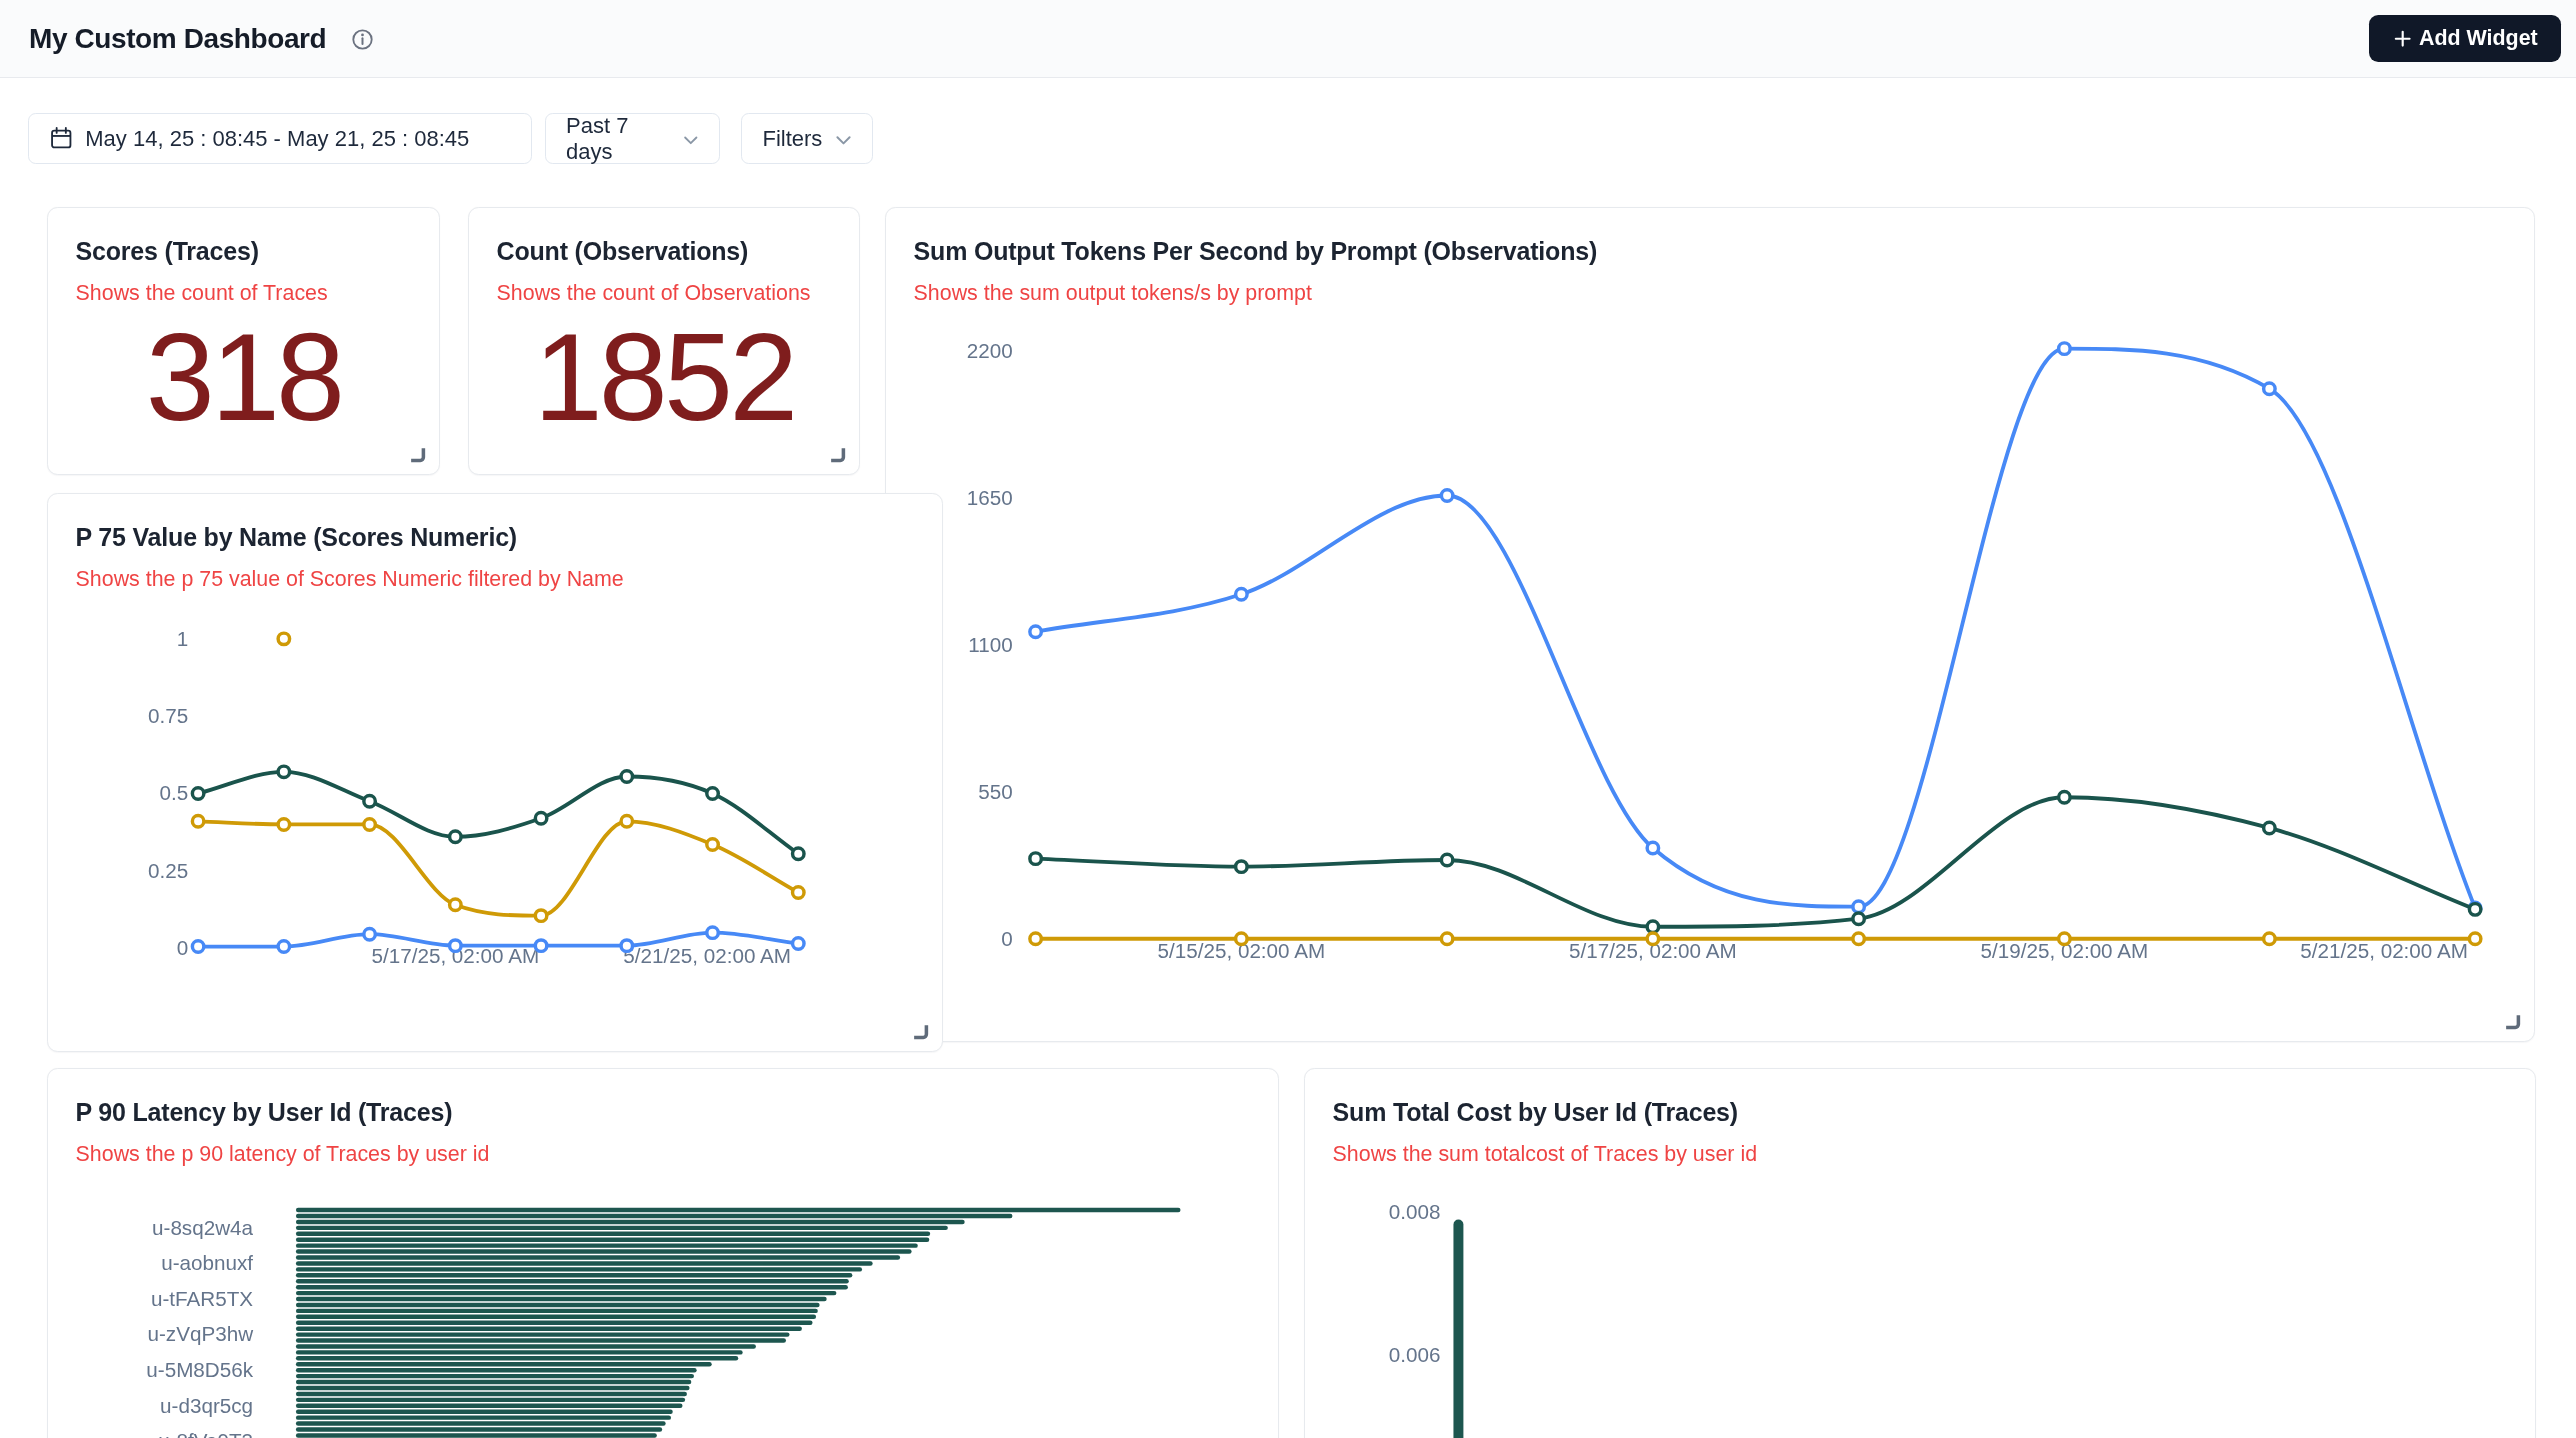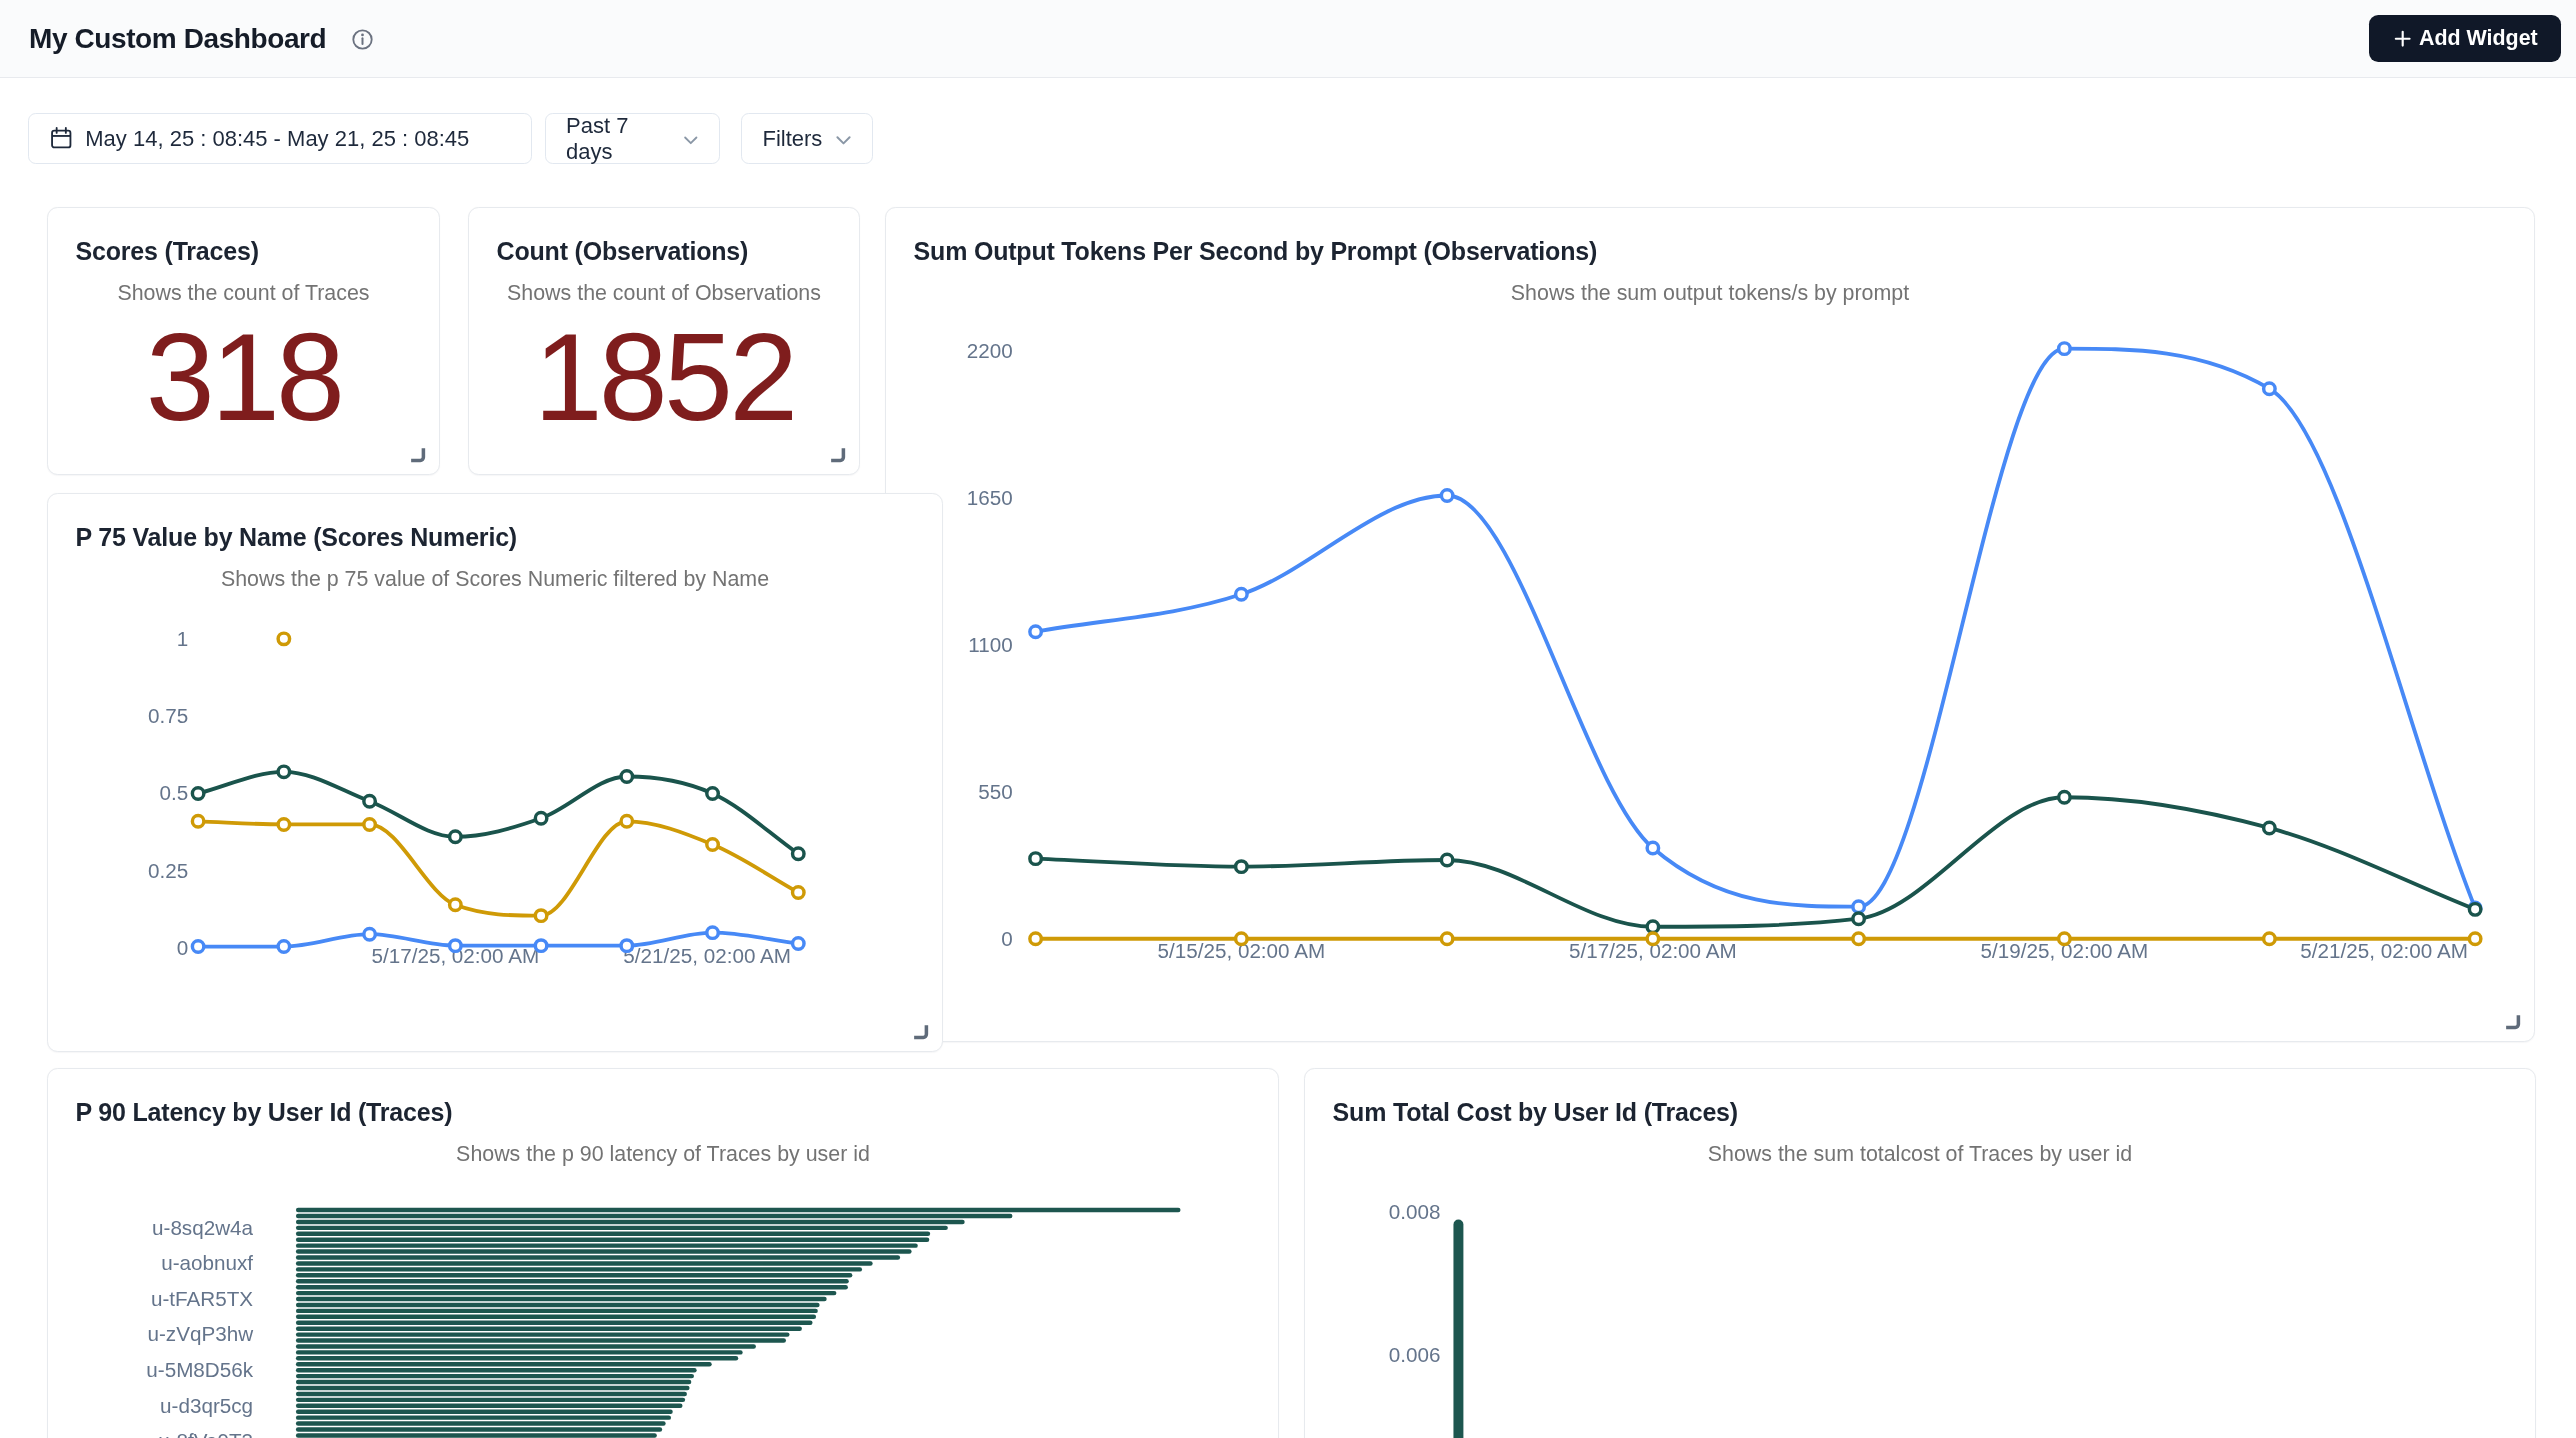--- a/index.html
+++ b/index.html
@@ -18,21 +18,21 @@
   
   .toolbar-btn{position:absolute;top:113px;height:51px;background:#fff;border:1.1px solid #e2e8f0;
     border-radius:7.7px;box-sizing:border-box;display:flex;align-items:center;gap:12.2px;
     font-size:22px;color:#1e293b;font-weight:500;padding:0 20px;cursor:pointer;font-family:inherit;}
   .chev{margin-top:3.1px;}
 
   
   .card{position:absolute;background:#fff;border:1.1px solid #e7eaee;border-radius:10.7px;
     box-sizing:border-box;box-shadow:0 0.8px 1.5px rgba(16,24,40,.04);}
   .card h2{margin:0;padding:29px 27.6px 0 27.6px;font-size:25px;font-weight:600;color:#1c2431;letter-spacing:-0.2px;}
-  .card .sub{margin:15.3px 27.6px 0 27.6px;font-size:21.4px;color:#737373;text-align:center;}
+  .card .sub{margin:15.3px 27.6px 0 27.6px;font-size:21.4px;color:#ef4444;}
   .big-number{position:absolute;left:0;top:104px;width:100%;height:130px;display:flex;
     align-items:center;justify-content:center;font-size:124px;font-weight:400;color:#7f1d1d;letter-spacing:-3.8px;}
   .resize-handle{position:absolute;right:10.7px;bottom:9.2px;}
   .chart-box{position:absolute;left:0;top:115px;}
   svg text{font-family:"Liberation Sans",sans-serif;}
 </style>
 </head>
 <body>
 
 <div id="app">

